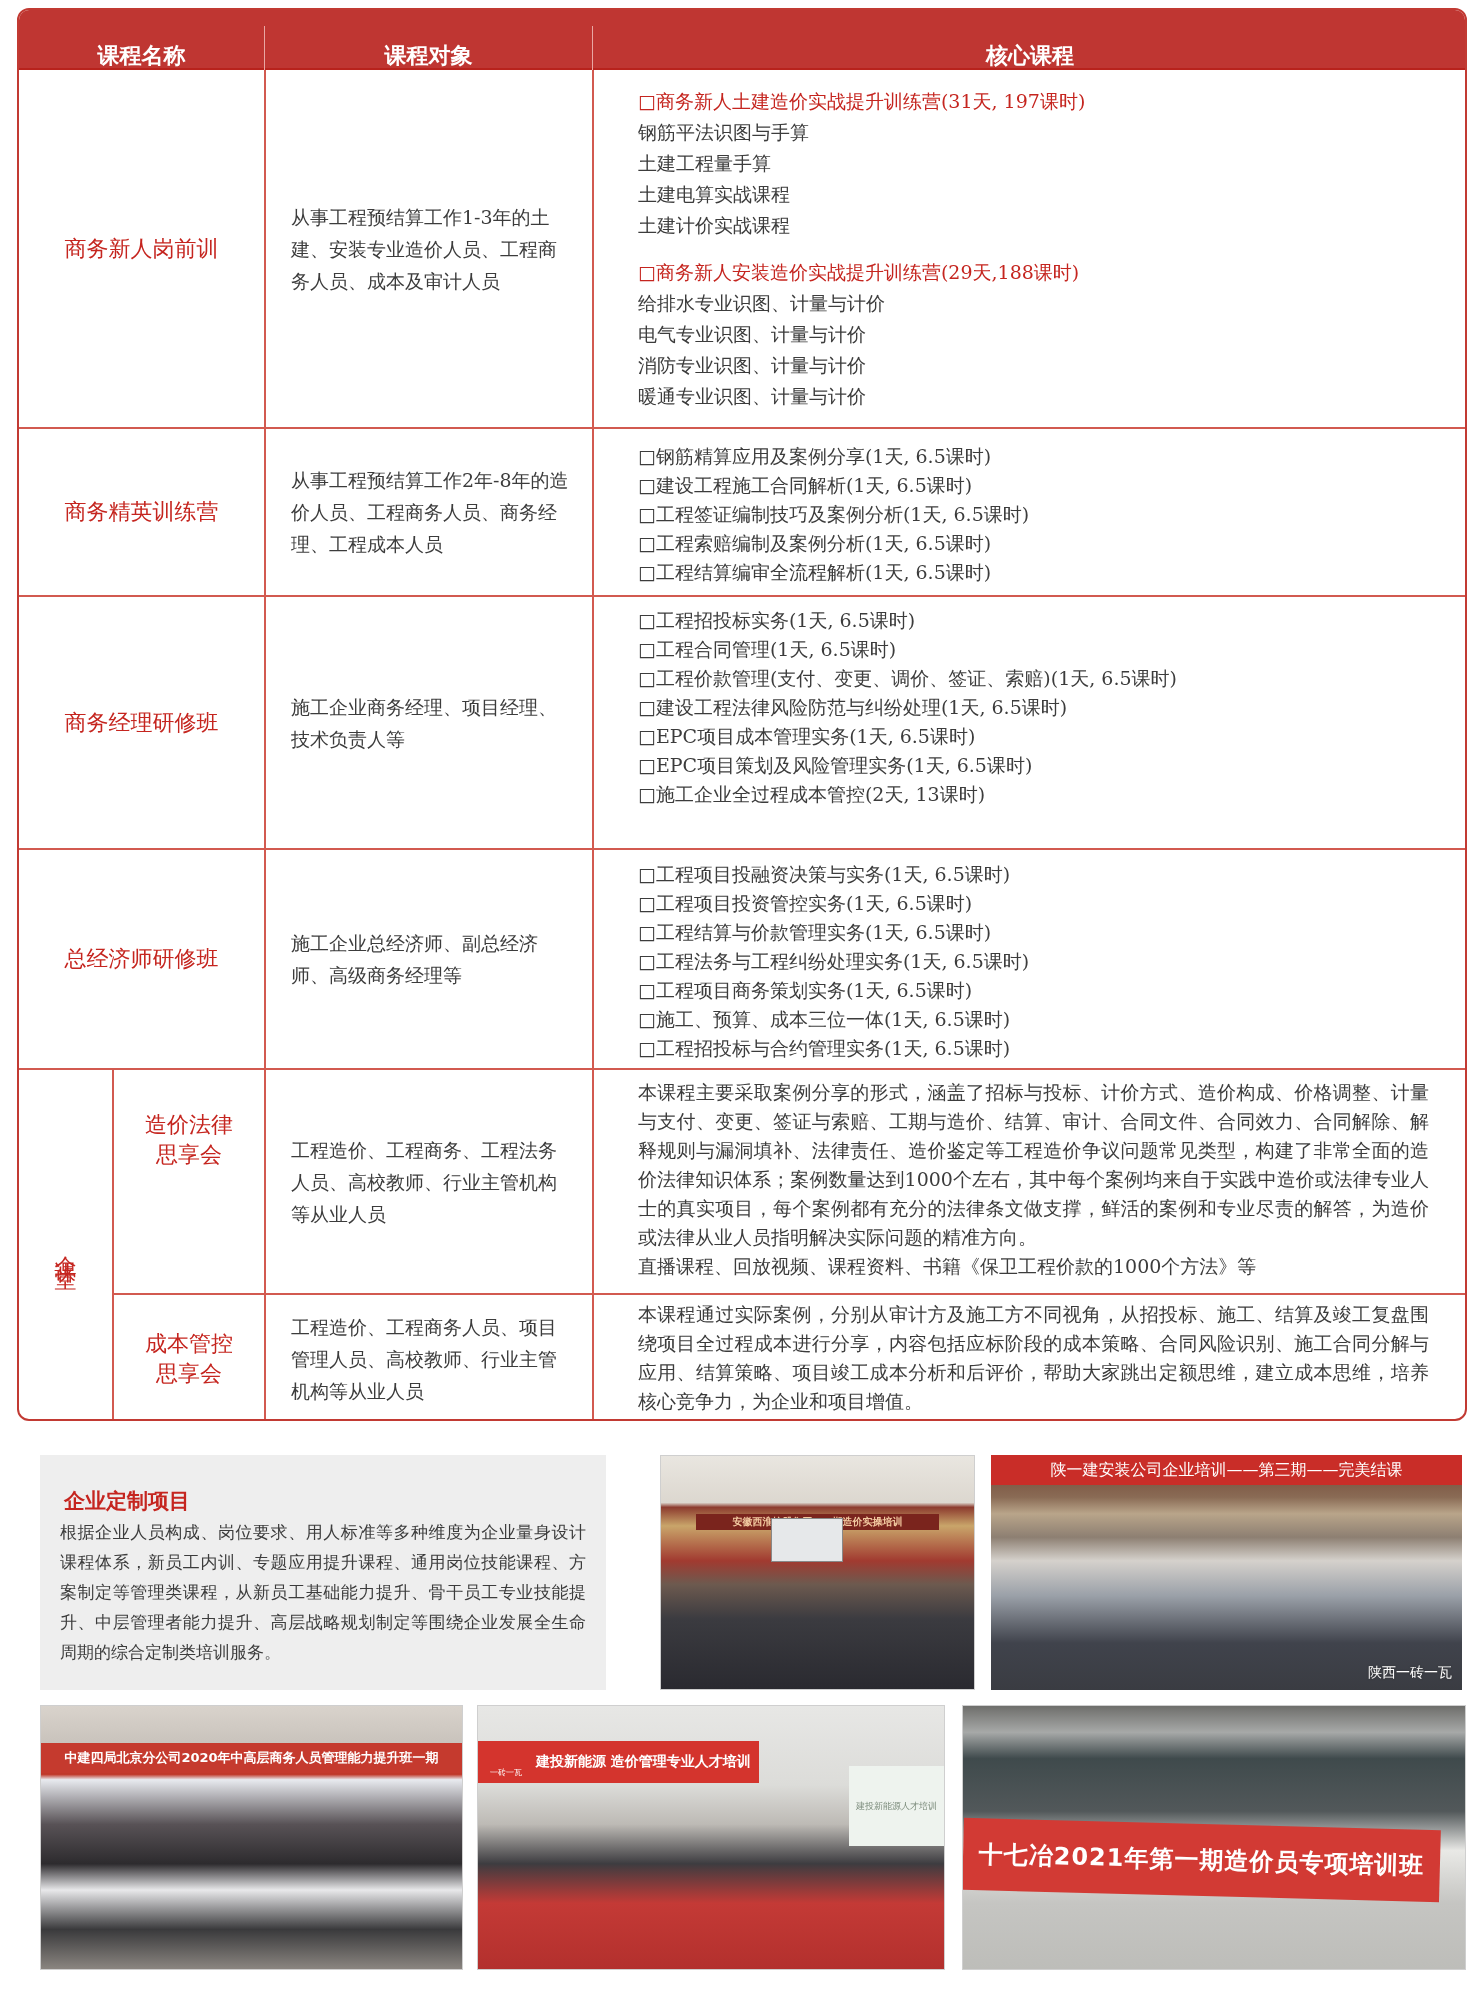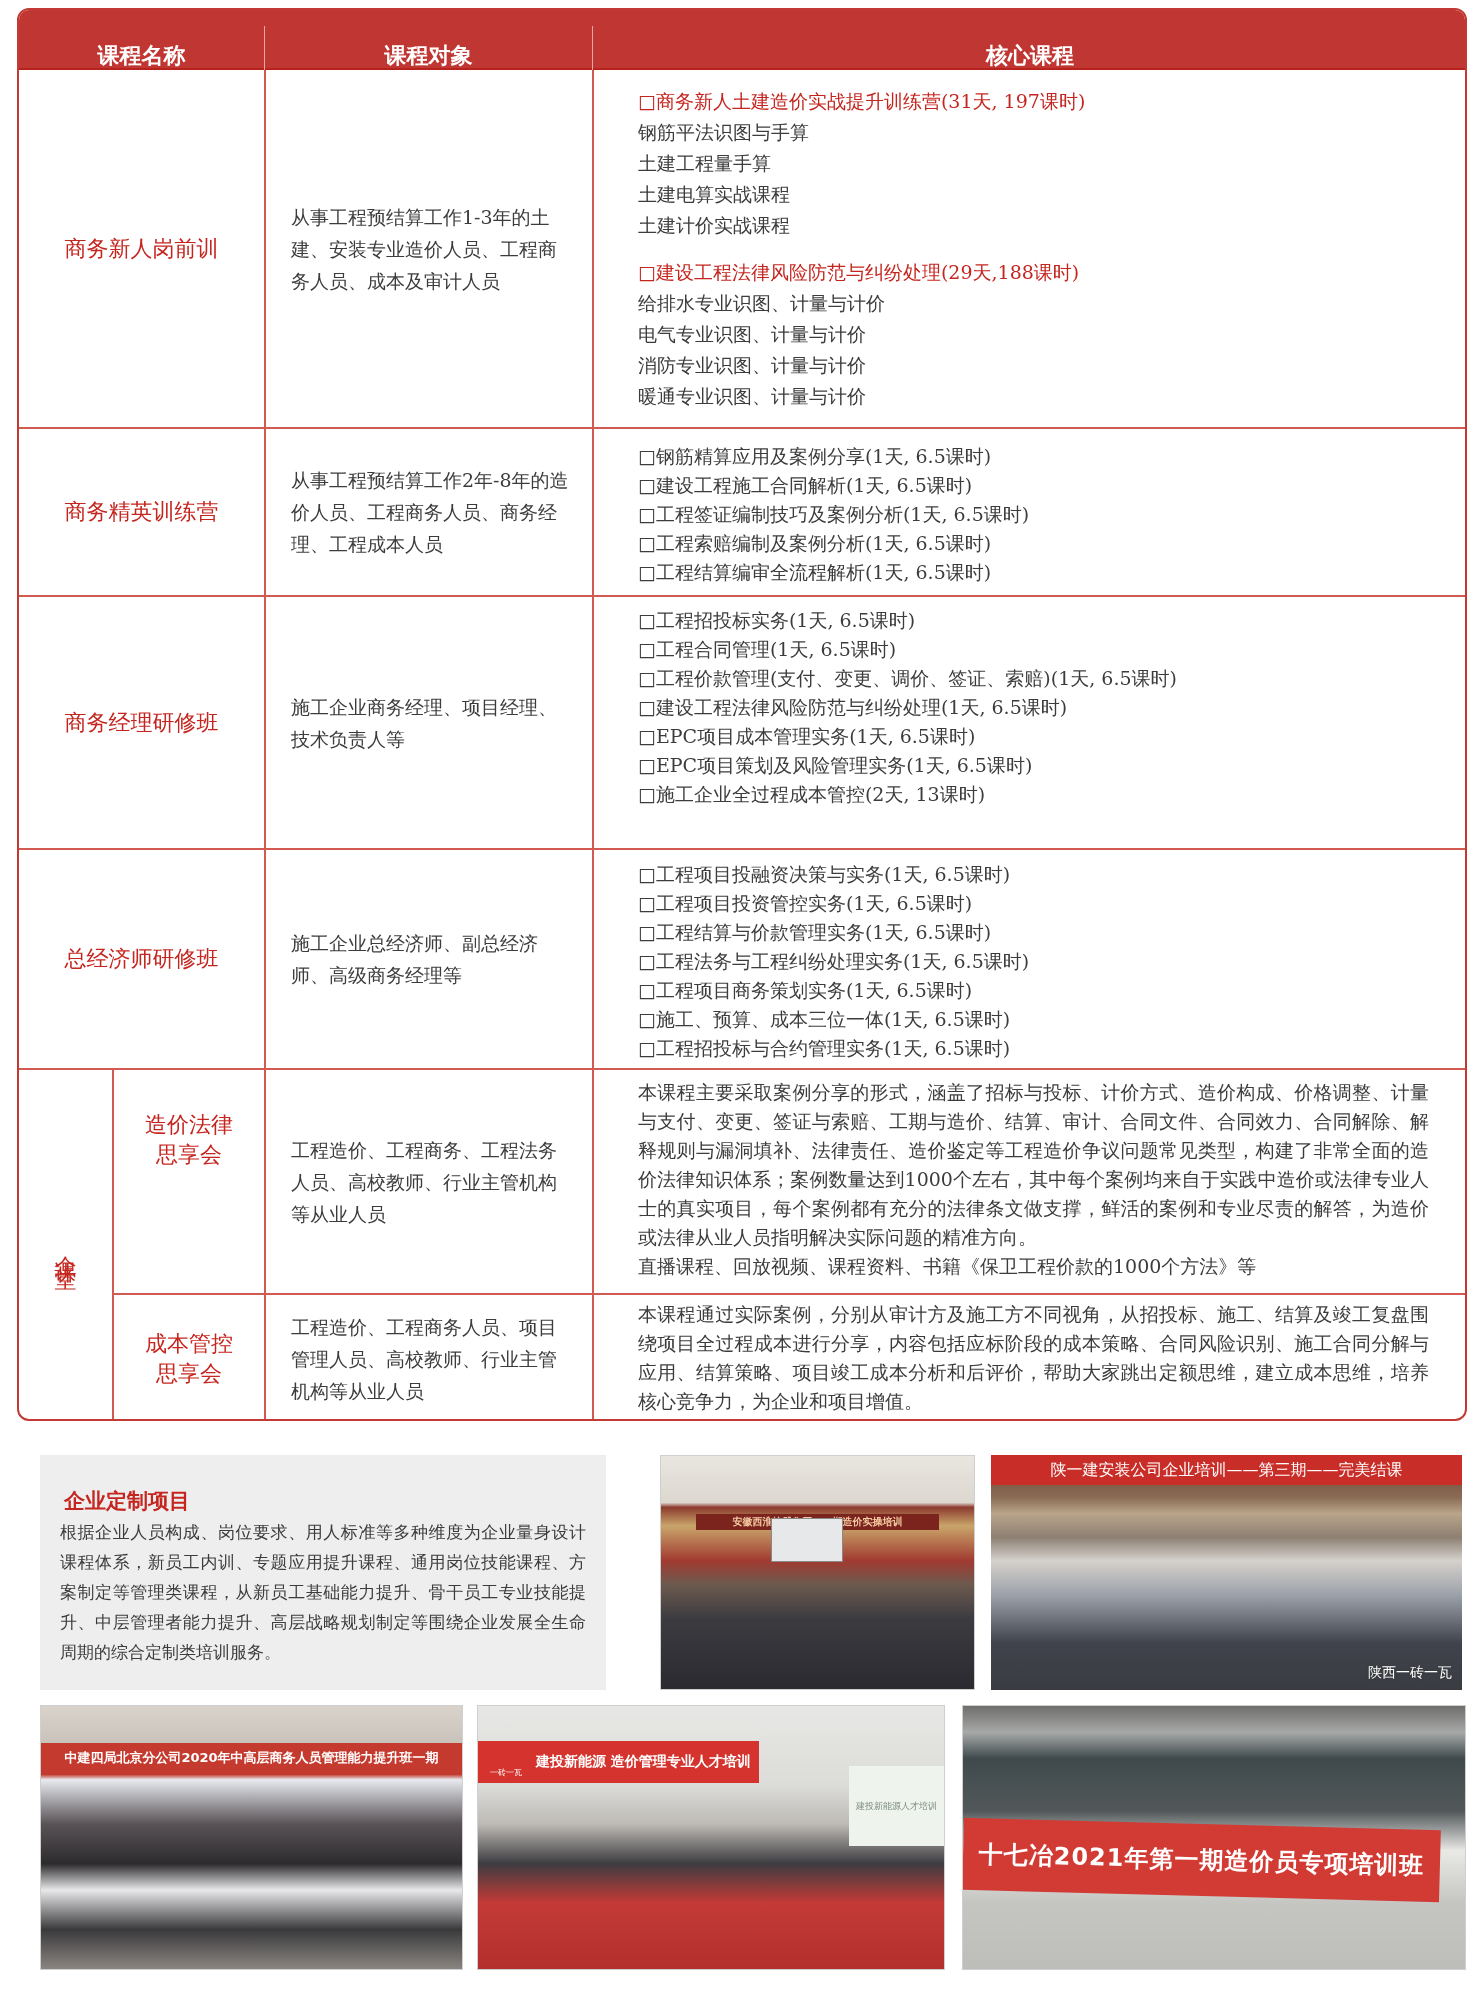--- a/index.html
+++ b/index.html
@@ -92,21 +92,21 @@
 
   <div class="name" style="left:0;top:60px;width:245px;height:357px;">商务新人岗前训</div>
   <div class="aud" style="left:247px;top:60px;width:326px;height:357px;">从事工程预结算工作1-3年的土建、安装专业造价人员、工程商务人员、成本及审计人员</div>
   <div class="core" style="left:575px;top:76px;width:873px;">
     <div class="line red">□商务新人土建造价实战提升训练营(31天, 197课时)</div>
     <div class="line">钢筋平法识图与手算</div>
     <div class="line">土建工程量手算</div>
     <div class="line">土建电算实战课程</div>
     <div class="line">土建计价实战课程</div>
     <div class="gap"></div>
-    <div class="line red">□建设工程法律风险防范与纠纷处理(29天,188课时)</div>
+    <div class="line red">□商务新人安装造价实战提升训练营(29天,188课时)</div>
     <div class="line">给排水专业识图、计量与计价</div>
     <div class="line">电气专业识图、计量与计价</div>
     <div class="line">消防专业识图、计量与计价</div>
     <div class="line">暖通专业识图、计量与计价</div>
   </div>
 
   <div class="name" style="left:0;top:419px;width:245px;height:166px;">商务精英训练营</div>
   <div class="aud" style="left:247px;top:419px;width:326px;height:166px;">从事工程预结算工作2年-8年的造价人员、工程商务人员、商务经理、工程成本人员</div>
   <div class="core compact" style="left:575px;top:432px;width:873px;">
     <div class="line">□钢筋精算应用及案例分享(1天, 6.5课时)</div>

